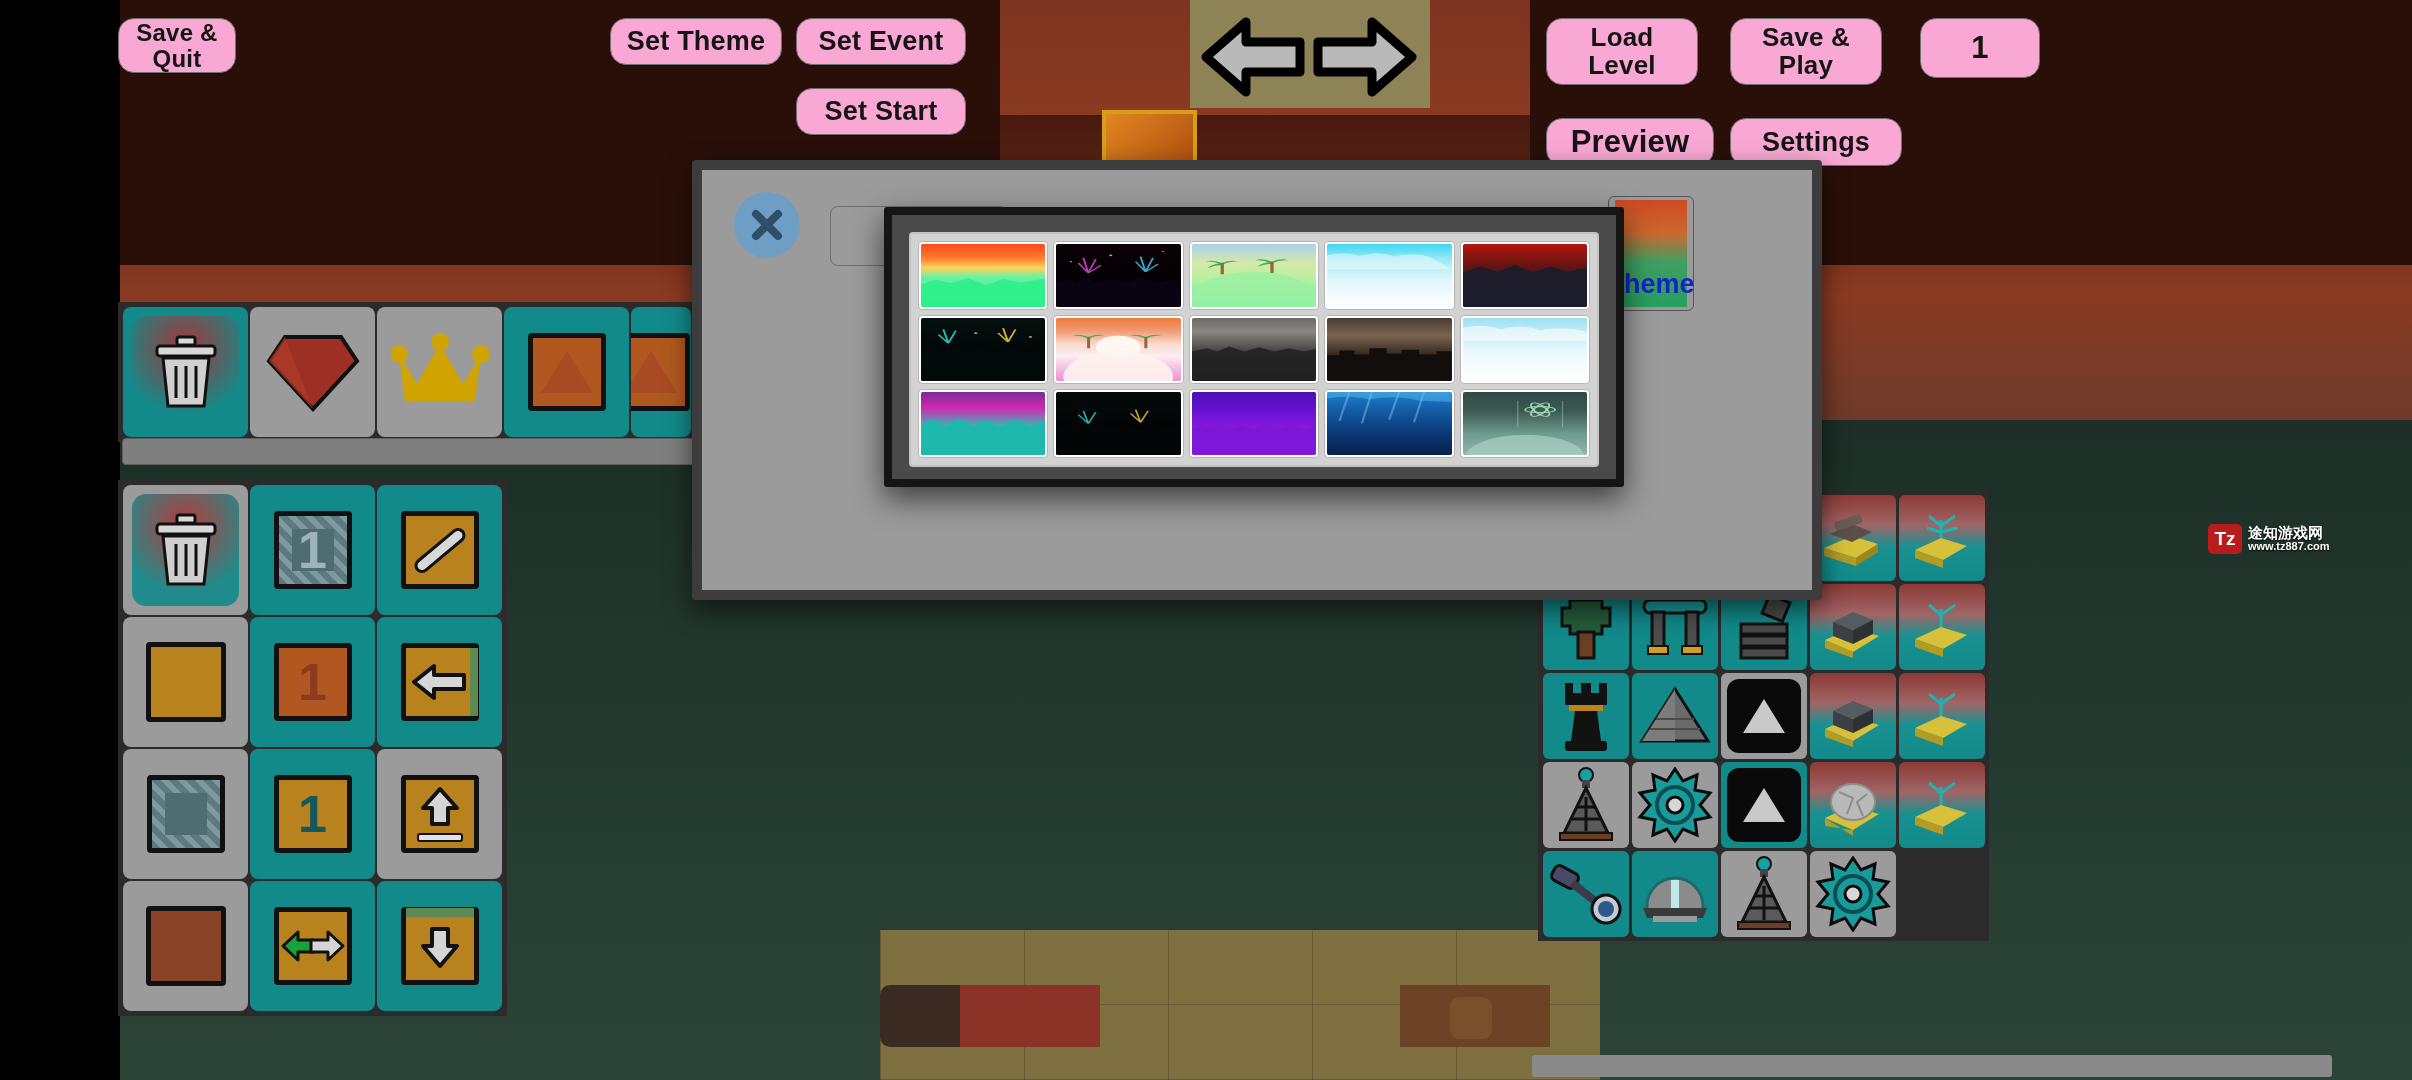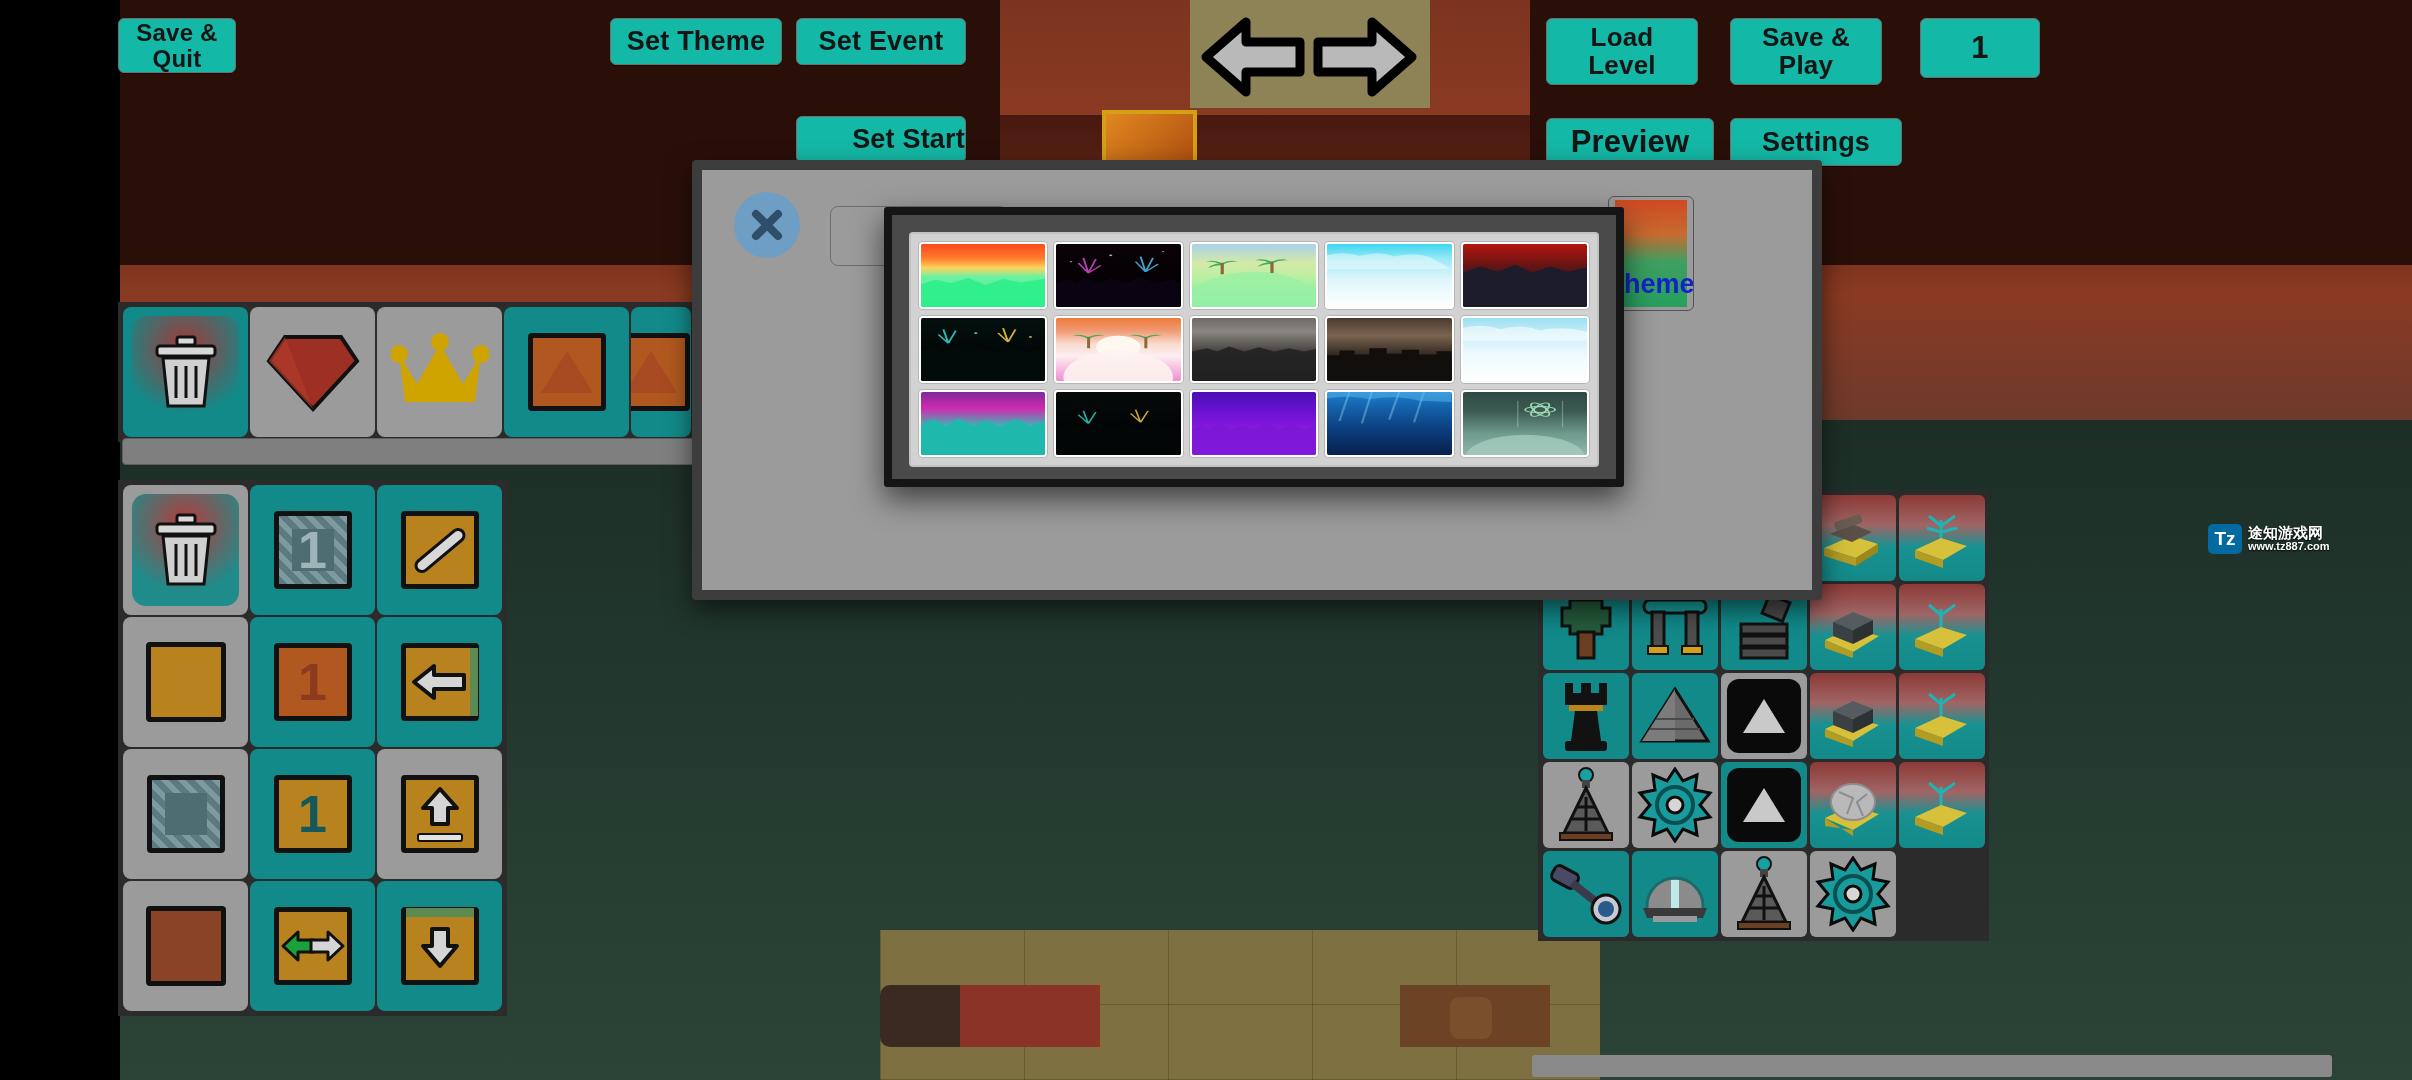--- a/index.html
+++ b/index.html
@@ -38,33 +38,33 @@
     border-radius:9px; background:#7a4f2c; }
   .block-dark { position:absolute; left:880px; top:985px; width:105px; height:62px; background:#3b2a22; border-radius:10px 0 0 10px;}
 
   .sprite-orange {
     position:absolute; left:1102px; top:110px; width:95px; height:55px;
     background:linear-gradient(135deg,#e08820,#b05010); border:4px solid #d4a017;
   }
 
   
   .btn {
-    background:#14b8a6; color:#151515; border:1px solid #6f6f6f; border-radius:6px;
+    background:#f9a8d4; color:#151515; border:1px solid #6f6f6f; border-radius:16px;
     font-weight:bold; display:flex; align-items:center; justify-content:center;
     text-align:center; line-height:1.05; cursor:pointer; letter-spacing:.2px;
     box-shadow:0 1px 0 rgba(0,0,0,.35);
   }
 
   
   #toolbar-left  { position:absolute; left:118px; top:18px; }
   .btn-save-quit { width:118px; height:55px; font-size:24px; }
 
   .btn-set-effect { position:absolute; left:610px; top:18px; width:172px; height:47px; font-size:27px;}
   .btn-set-event  { position:absolute; left:796px; top:18px; width:170px; height:47px; font-size:27px;}
-  .btn-set-start  { position:absolute; left:796px; top:116px; width:170px; height:47px; font-size:27px;justify-content:flex-end;}
+  .btn-set-start  { position:absolute; left:796px; top:88px; width:170px; height:47px; font-size:27px;}
 
   .arrows-wrap { position:absolute; left:1200px; top:10px; width:218px; height:95px; }
   .arrows-wrap svg { width:100%; height:100%; display:block; }
 
   .btn-save-level { position:absolute; left:1546px; top:18px; width:152px; height:67px; font-size:26px; }
   .btn-save-play  { position:absolute; left:1730px; top:18px; width:152px; height:67px; font-size:26px; }
   .btn-count      { position:absolute; left:1920px; top:18px; width:120px; height:60px; font-size:31px; }
   .btn-preview    { position:absolute; left:1546px; top:118px; width:168px; height:48px; font-size:31px; }
   .btn-settings   { position:absolute; left:1730px; top:118px; width:172px; height:48px; font-size:27px; }
 
@@ -126,21 +126,21 @@
 
   .hscroll {
     position:absolute; left:1532px; top:1055px; width:800px; height:22px;
     background:#8a8a8a; border-radius:3px; cursor:pointer;
   }
 
   .watermark {
     position:absolute; left:2208px; top:516px; width:200px; height:46px;
     display:flex; align-items:center; gap:6px; pointer-events:none;
   }
-  .wm-logo { width:34px; height:30px; background:#0369a1; border-radius:5px; color:#fff;
+  .wm-logo { width:34px; height:30px; background:#b91c1c; border-radius:5px; color:#fff;
     font-weight:900; font-size:19px; display:flex;align-items:center;justify-content:center; }
   .wm-txt { color:#ffffff; font-size:15px; font-weight:bold; line-height:1.05; text-shadow:0 1px 2px #000;}
   .wm-txt small { display:block; font-size:11px; font-weight:bold; }
 
   
   #settings-modal {
     position:absolute; left:692px; top:160px; width:1130px; height:440px;
     background:#9b9b9b; border:10px solid #3c3c3c; border-radius:4px;
     box-shadow:0 10px 26px rgba(0,0,0,.55);
   }

